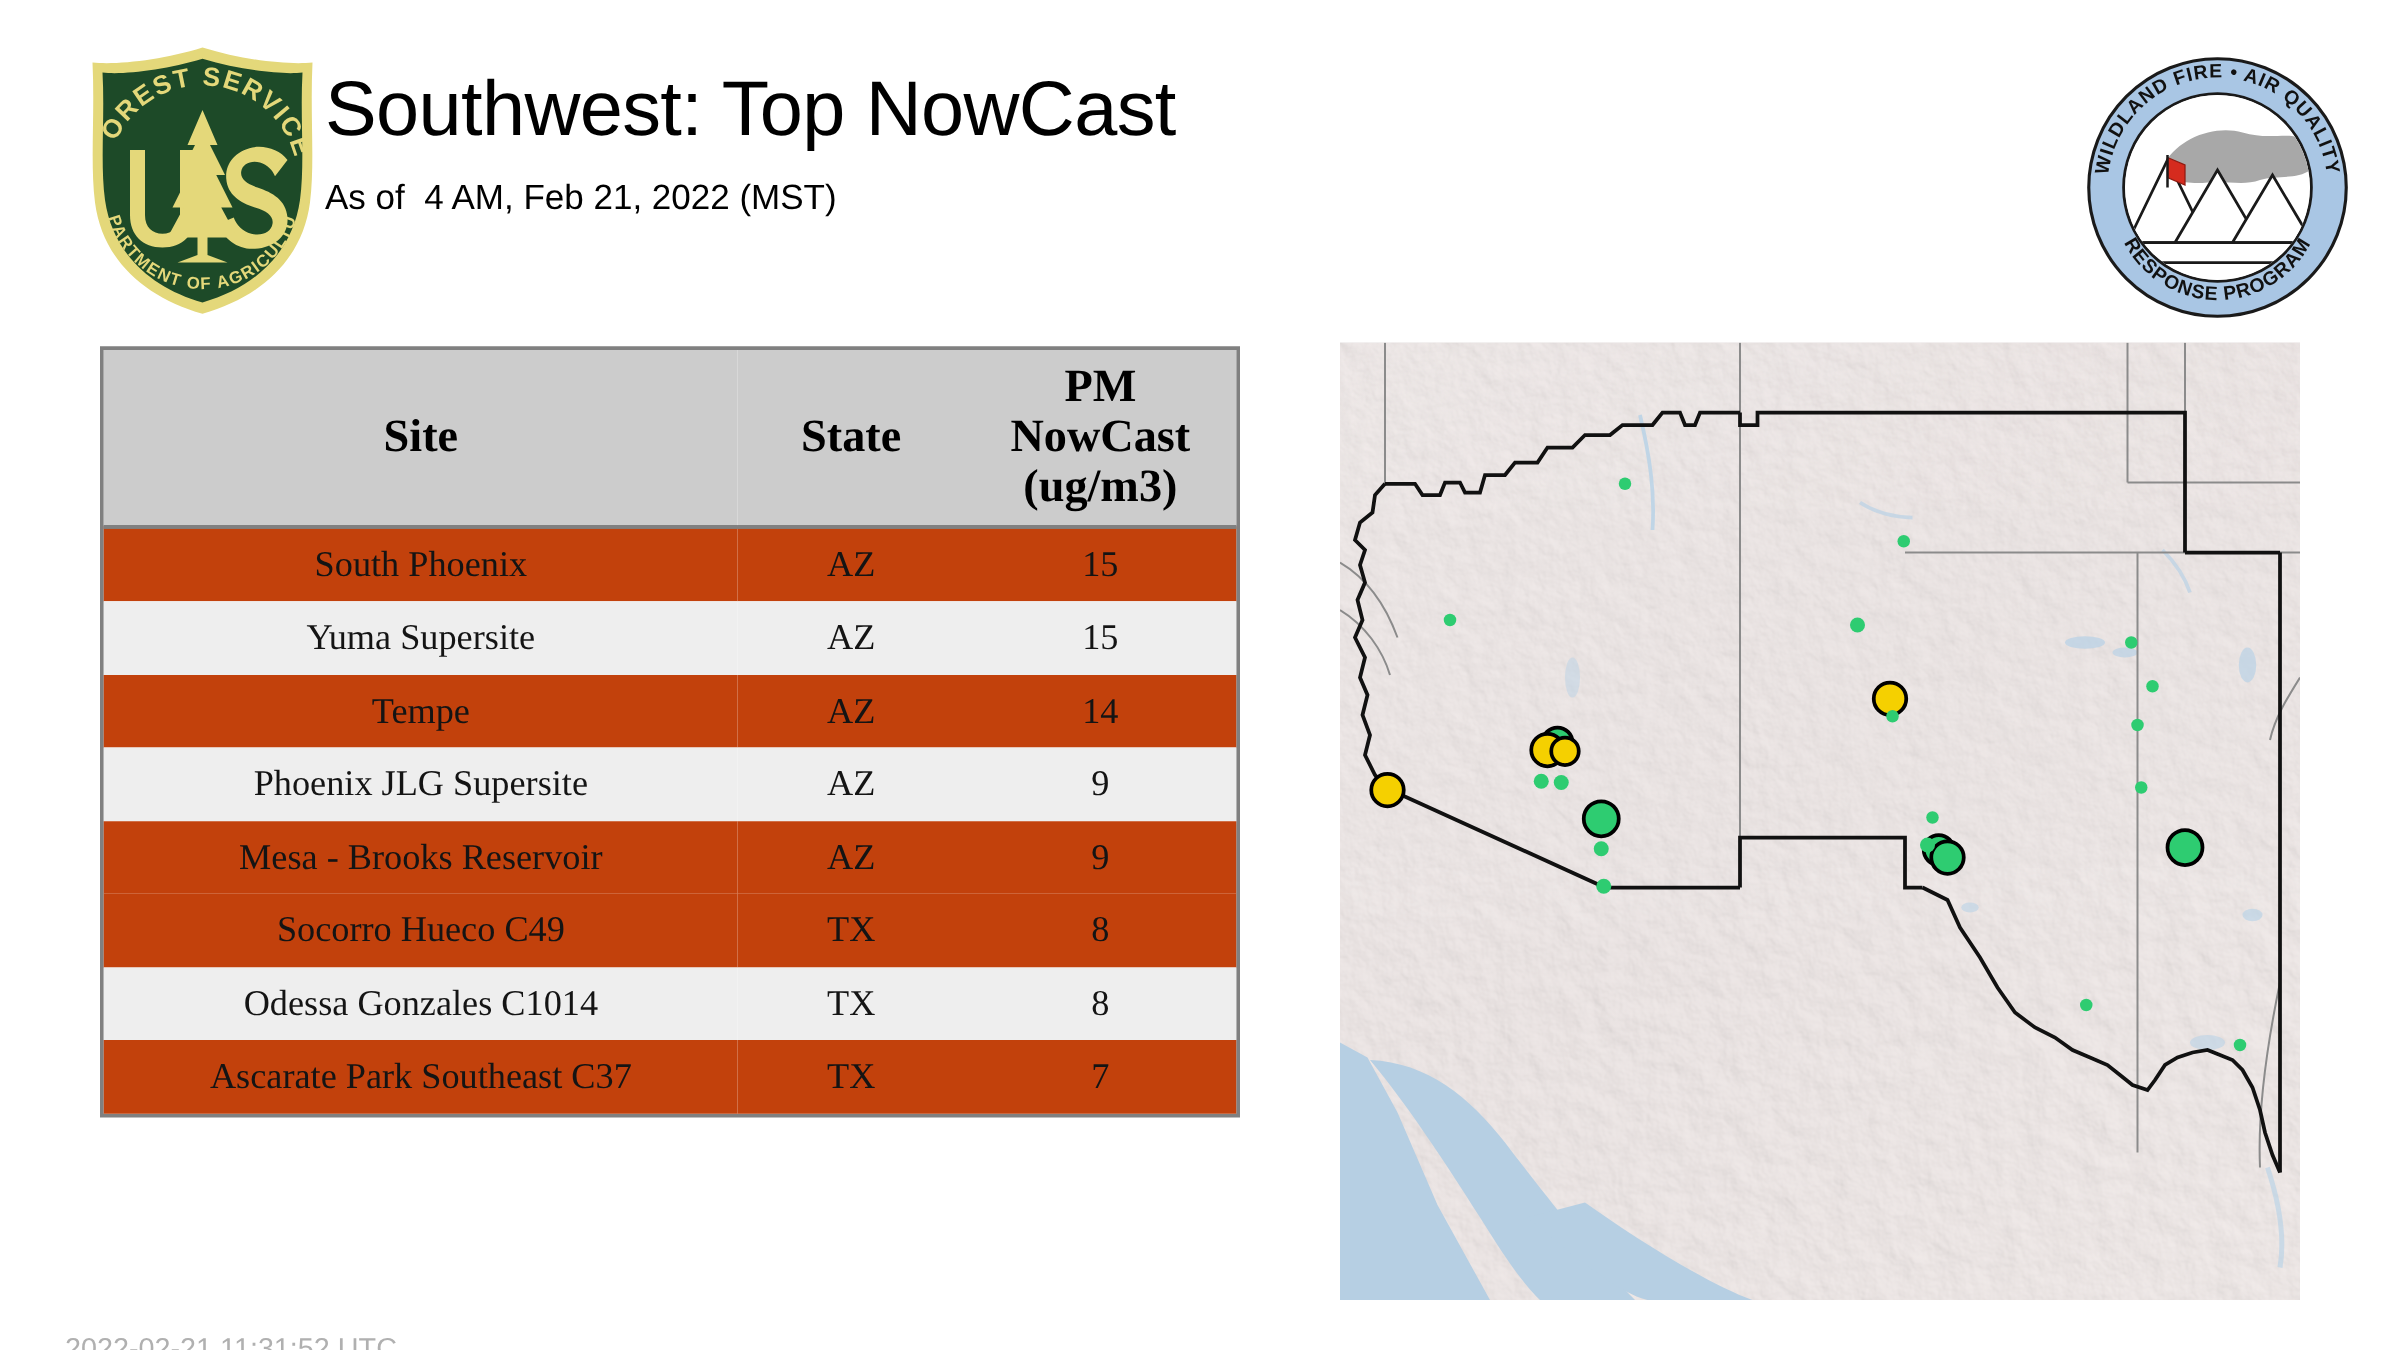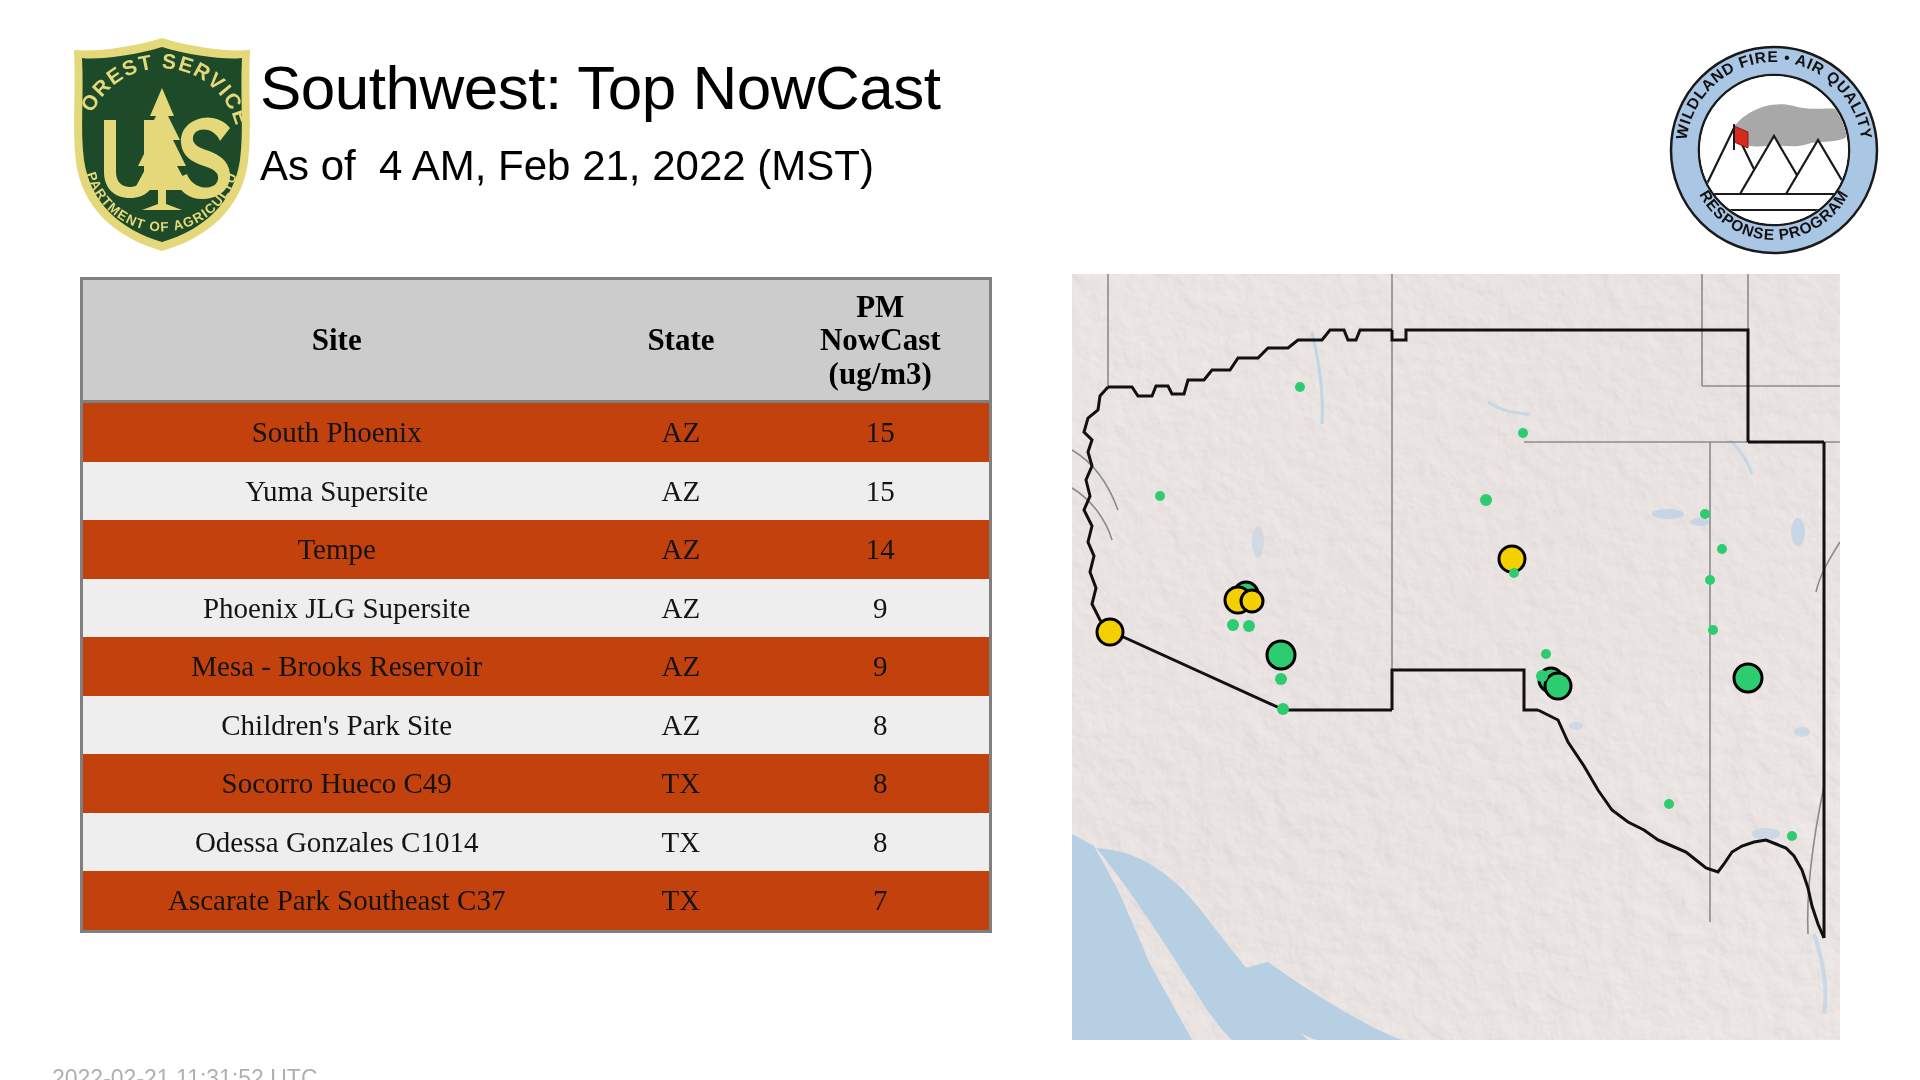--- a/index.html
+++ b/index.html
@@ -30,21 +30,21 @@
     font-size: 62px;
     font-weight: 400;
     color: #000000;
     letter-spacing: -0.5px;
     line-height: 1.05;
     white-space: pre;
   }
   #page-subtitle {
     margin-top: 22px;
     font-family: "Liberation Sans", sans-serif;
-    font-size: 42px;
+    font-size: 28px;
     font-weight: 400;
     color: #000000;
     white-space: pre;
   }
 
   
   #usfs-logo {
     position: absolute;
     left: 52px; top: 32px;
     width: 220px; height: 225px;
@@ -66,21 +66,21 @@
   }
   table#data-table {
     border-collapse: collapse;
     width: 100%;
     font-family: "Liberation Serif", serif;
   }
   #data-table thead th {
     background: #cccccc;
     color: #000000;
     font-weight: bold;
-    font-size: 31px;
+    font-size: 37px;
     padding: 10px 4px;
     border-bottom: 3px solid #808080;
     vertical-align: middle;
     text-align: center;
     line-height: 1.08;
     height: 118px;
     box-sizing: border-box;
   }
   #data-table thead th.col-site   { width: 56%; }
   #data-table thead th.col-state  { width: 20%; }
@@ -232,25 +232,20 @@
         </tr>
         <tr class="odd">
           <td>Phoenix JLG Supersite</td>
           <td>AZ</td>
           <td>9</td>
         </tr>
         <tr class="even">
           <td>Mesa - Brooks Reservoir</td>
           <td>AZ</td>
           <td>9</td>
-        </tr>
-        <tr class="odd">
-          <td>Children's Park Site</td>
-          <td>AZ</td>
-          <td>8</td>
         </tr>
         <tr class="even">
           <td>Socorro Hueco C49</td>
           <td>TX</td>
           <td>8</td>
         </tr>
         <tr class="odd">
           <td>Odessa Gonzales C1014</td>
           <td>TX</td>
           <td>8</td>

